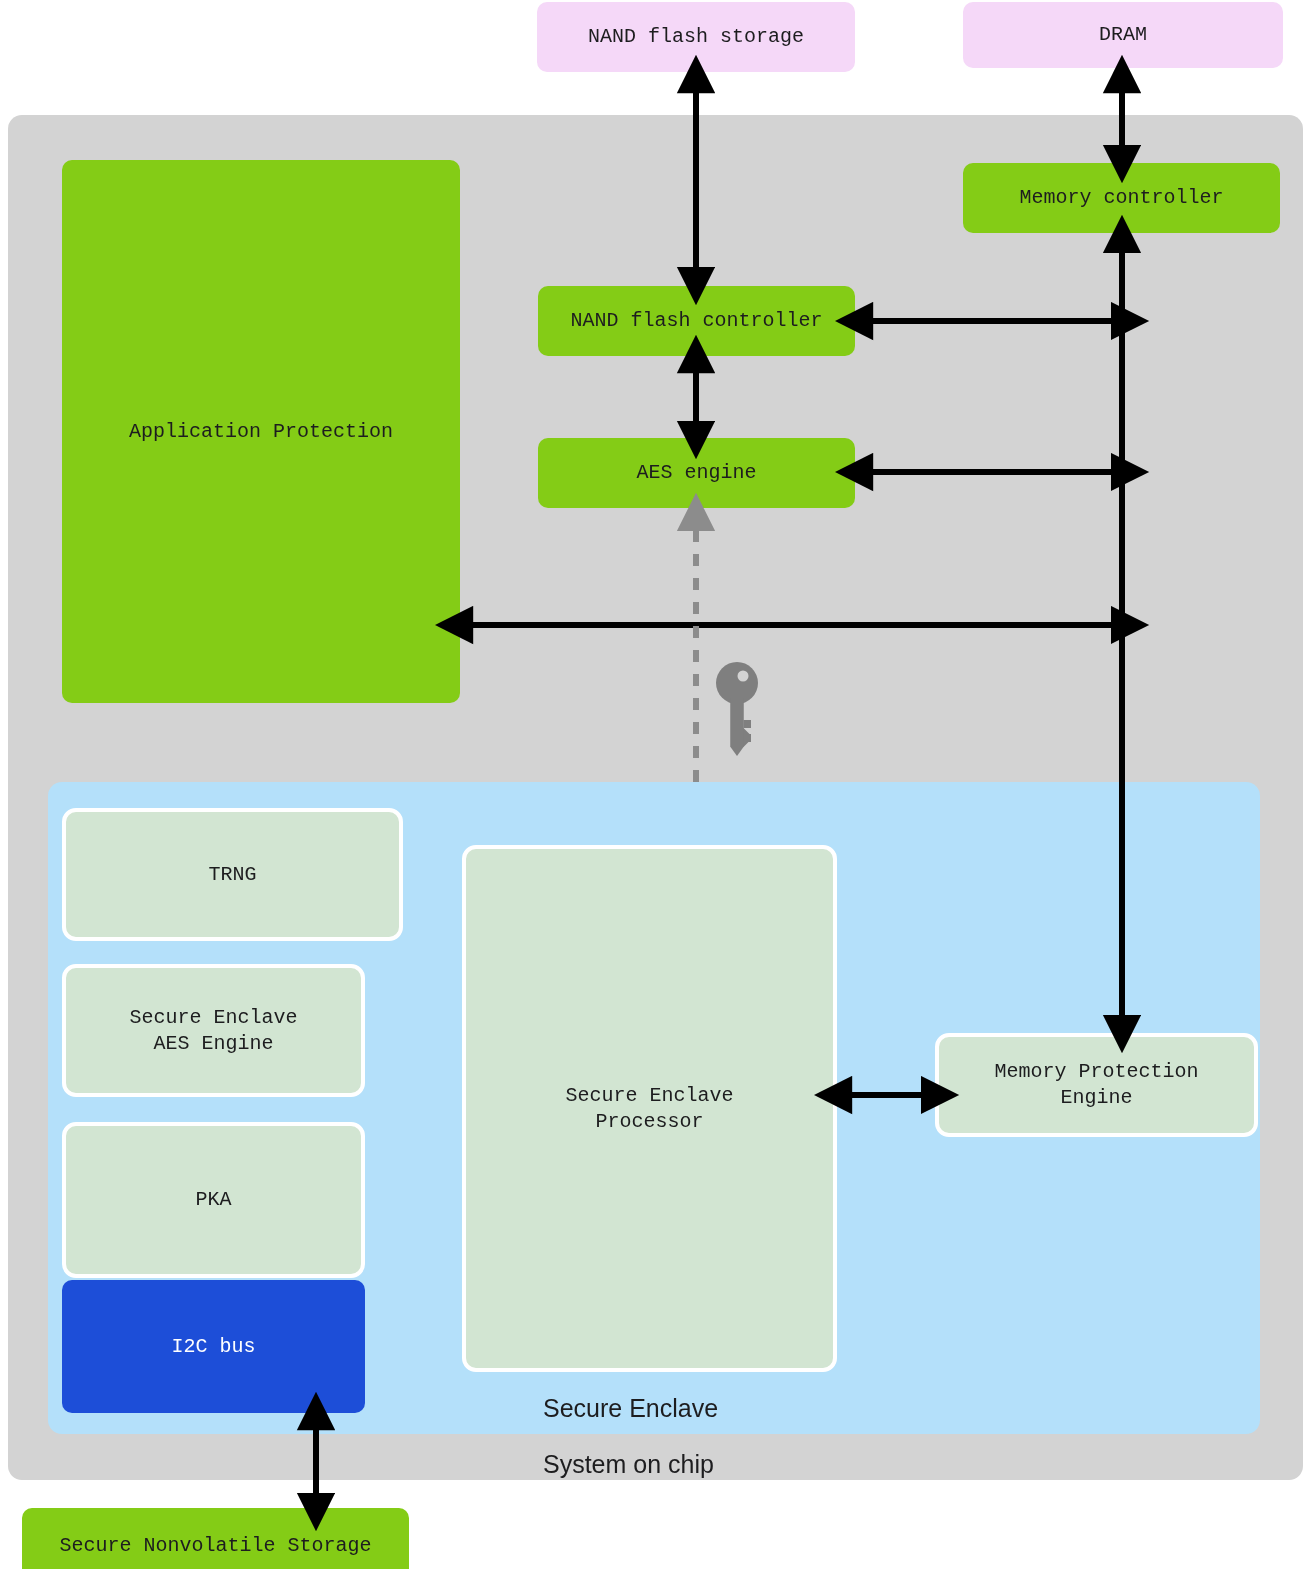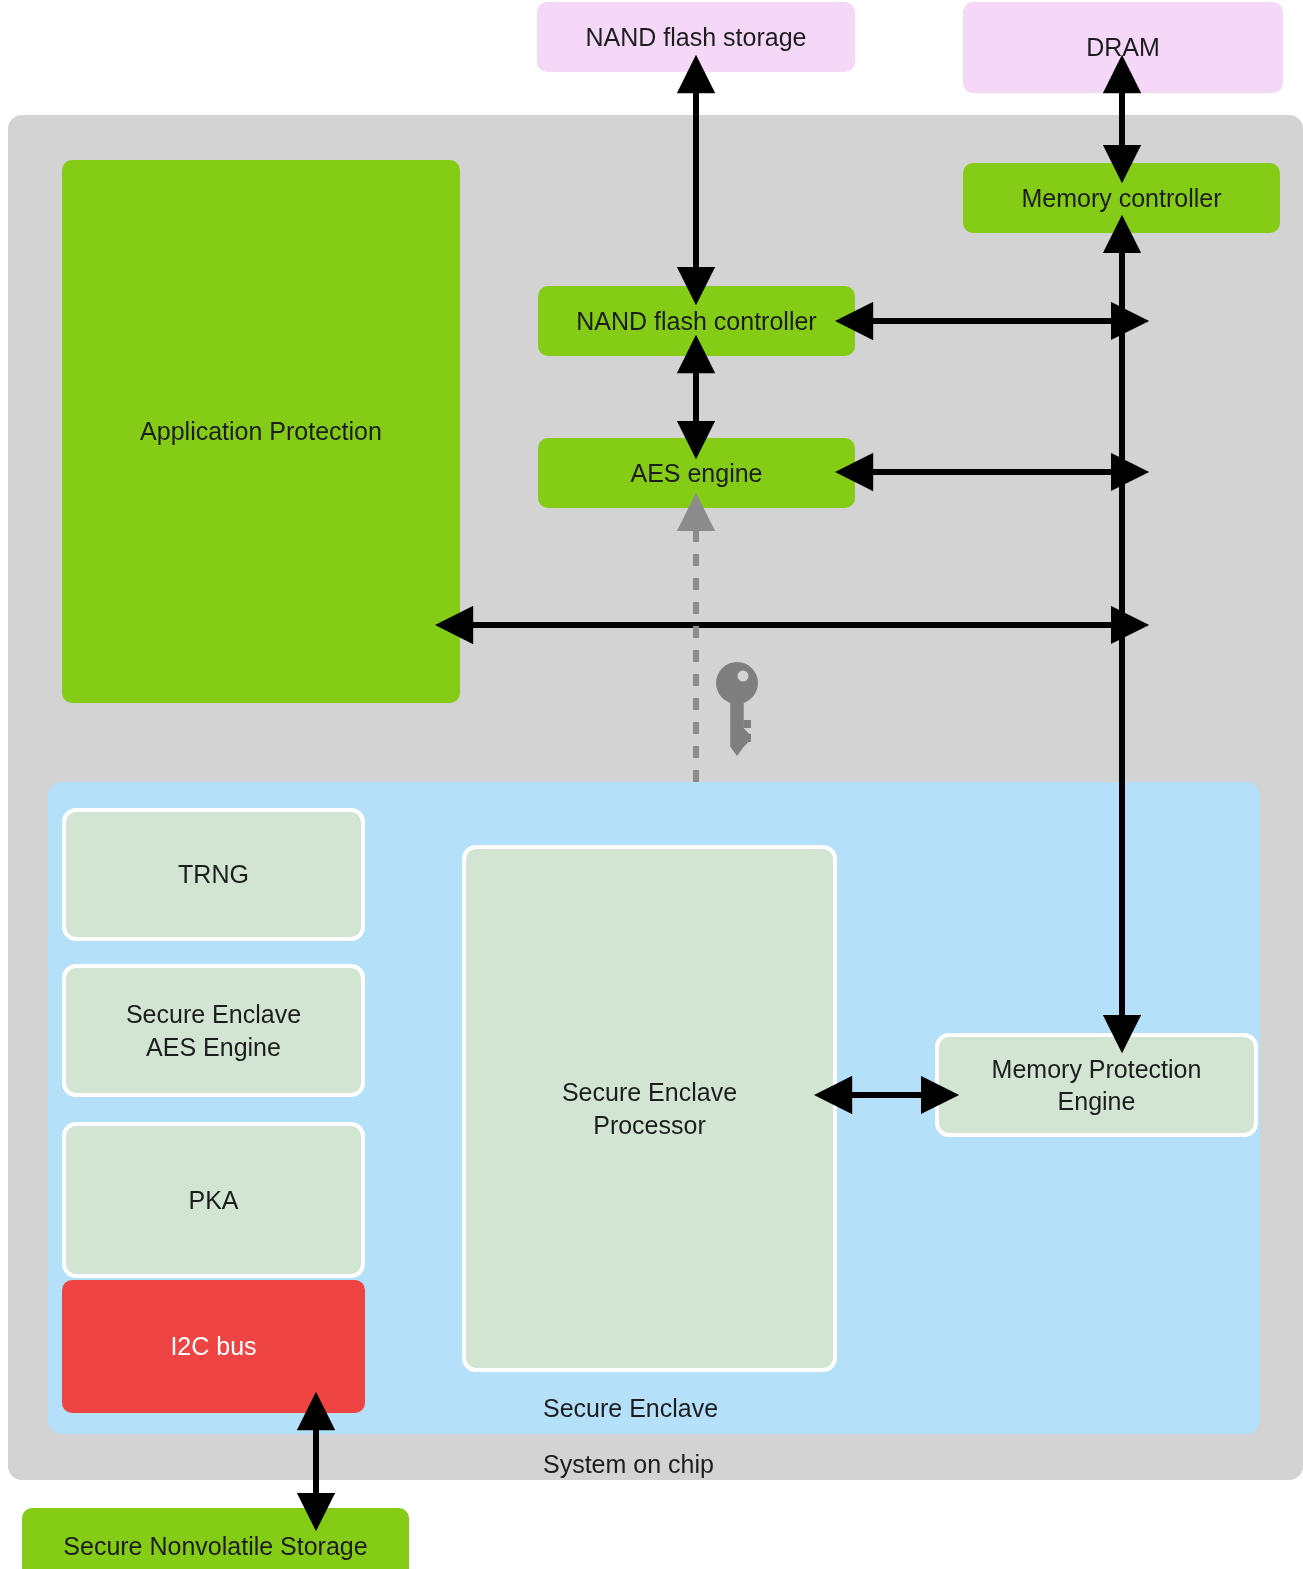--- a/index.html
+++ b/index.html
@@ -18,38 +18,39 @@
     overflow: hidden;
   }
   .box {
     position: absolute;
     box-sizing: border-box;
     display: flex;
     align-items: center;
     justify-content: center;
     text-align: center;
     color: #1d1d1f;
-    font-size: 25px;
+    font-size: 20px;
     line-height: 1.3;
     border-radius: 10px;
     white-space: pre-line;
+    font-family: Liberation Mono, monospace;
   }
   .green {
     background: #84cc16;
   }
   .green-bordered {
     background: #d2e5d2;
     border: 4px solid #ffffff;
     border-radius: 14px;
   }
   .pink {
     background: #f5d8f8;
   }
   .black-box {
-    background: #ef4444;
+    background: #1d4ed8;
     color: #ffffff;
     border-radius: 10px;
     text-align: right;
   }
   .region {
     position: absolute;
     box-sizing: border-box;
   }
   #soc-region {
     background: #d3d3d3;
@@ -80,21 +81,21 @@
 <div id="canvas">
 
   <div class="region" id="soc-region" style="left:8px; top:115px; width:1295px; height:1365px;"></div>
 
   <div class="region" id="enclave-region" style="left:48px; top:782px; width:1212px; height:652px;"></div>
 
   <div class="box pink" style="left:537px; top:2px; width:318px; height:70px;">
     <span>NAND flash storage</span>
   </div>
 
-  <div class="box pink" style="left:963px; top:2px; width:320px; height:91px;">
+  <div class="box pink" style="left:963px; top:2px; width:320px; height:66px;">
     <span>DRAM</span>
   </div>
 
   <div class="box green" style="left:22px; top:1508px; width:387px; height:76px;">
     <span>Secure Nonvolatile Storage</span>
   </div>
 
   <div class="box green" style="left:62px; top:160px; width:398px; height:543px;">
     <span>Application Protection</span>
   </div>
@@ -104,21 +105,21 @@
   </div>
 
   <div class="box green" style="left:538px; top:286px; width:317px; height:70px;justify-content:center;">
     <span>NAND flash controller</span>
   </div>
 
   <div class="box green" style="left:538px; top:438px; width:317px; height:70px;">
     <span>AES engine</span>
   </div>
 
-  <div class="box green-bordered" style="left:62px; top:808px; width:303px; height:133px;">
+  <div class="box green-bordered" style="left:62px; top:808px; width:341px; height:133px;">
     <span>TRNG</span>
   </div>
 
   <div class="box green-bordered" style="left:62px; top:964px; width:303px; height:133px;">
     <span>Secure Enclave
 AES Engine</span>
   </div>
 
   <div class="box green-bordered" style="left:62px; top:1122px; width:303px; height:156px;">
     <span>PKA</span>

